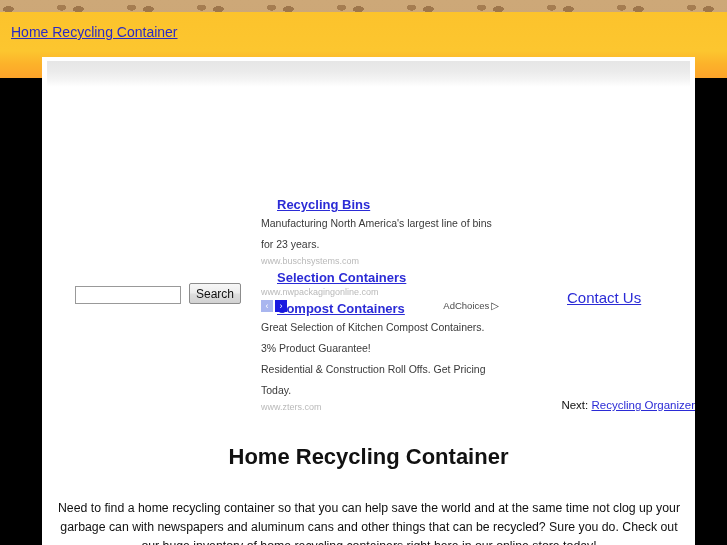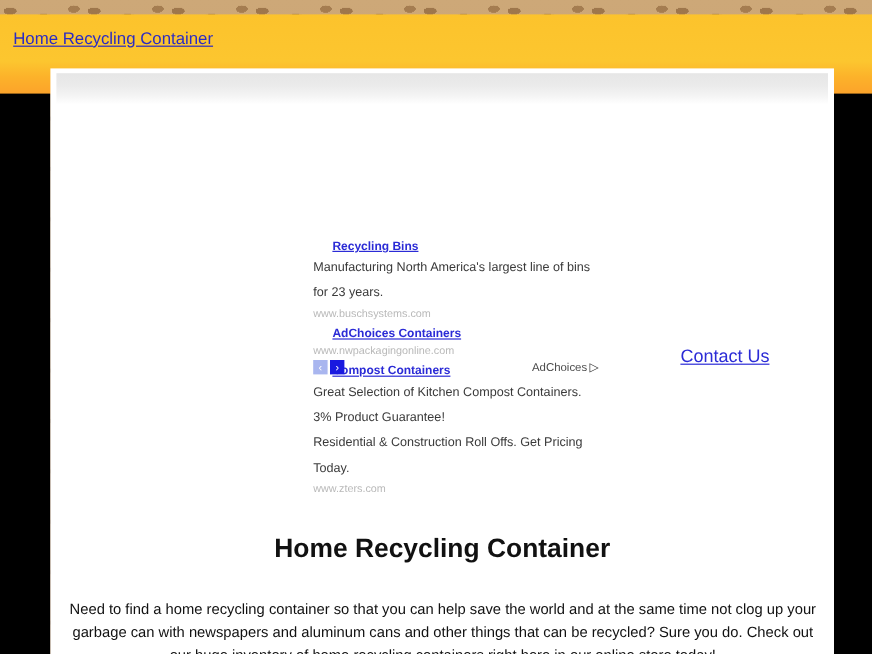--- a/index.html
+++ b/index.html
@@ -126,21 +126,21 @@
   #ad-block {
     position: absolute;
     left: 219px;
     top: 138px;
     width: 238px;
     font-family: "Liberation Sans", sans-serif;
   }
   .ad-unit { margin-bottom: 0px; }
   .ad-title {
     display: inline-block;
-    font-size: 10px;
+    font-size: 13px;
     font-weight: bold;
     color: #2b2bd6;
     text-decoration: underline;
     line-height: 13px;
     cursor: pointer;
     padding-left: 16px;
   }
   .ad-desc {
     font-size: 10.5px;
     color: #3a3a3a;
@@ -252,31 +252,35 @@
 
 <a id="site-title-link">Home Recycling Container</a>
 
 <div id="gutter-left" class="gutter"></div>
 <div id="gutter-right" class="gutter"></div>
 
 <div id="content-panel">
 
   <div id="panel-topstrip"></div>
 
+  <div id="search-row">
+    <input id="search-input" type="text" placeholder="" style="">
+    <button id="search-button">Search</button>
+  </div>
 
   <div id="ad-block">
 
     <div class="ad-unit">
       <a class="ad-title">Recycling Bins</a>
       <p class="ad-desc">Manufacturing North America's largest line of bins for 23 years.</p>
       <p class="ad-url">www.buschsystems.com</p>
     </div>
 
     <div class="ad-unit">
-      <a class="ad-title">AdChoices Containers</a>
+      <a class="ad-title">Selection Containers</a>
       <p class="ad-url">www.nwpackagingonline.com</p>
     </div>
 
     <div class="ad-unit">
       <a class="ad-title">Compost Containers</a>
       <p class="ad-desc">Great Selection of Kitchen Compost Containers. 3% Product Guarantee!</p>
     </div>
 
     <div class="ad-unit">
       <p class="ad-desc">Residential &amp; Construction Roll Offs. Get Pricing Today.</p>
@@ -286,18 +290,19 @@
   </div>
 
   <div id="ad-footer">
     <span id="nav-prev" class="navarrow">‹</span>
     <span id="nav-next" class="navarrow">›</span>
     <span id="adchoices"><span>AdChoices</span><span class="ac-glyph">▷</span></span>
   </div>
 
   <a id="contact-link">Contact Us</a>
 
+  <div id="next-row"><span>Next:</span> <a>Recycling Organizer</a></div>
 
   <h1 id="main-heading">Home Recycling Container</h1>
 
   <p id="body-paragraph">Need to find a home recycling container so that you can help save the world and at the same time not clog up your garbage can with newspapers and aluminum cans and other things that can be recycled? Sure you do. Check out our huge inventory of home recycling containers right here in our online store today!</p>
 
 </div>
 
 </body></html>

